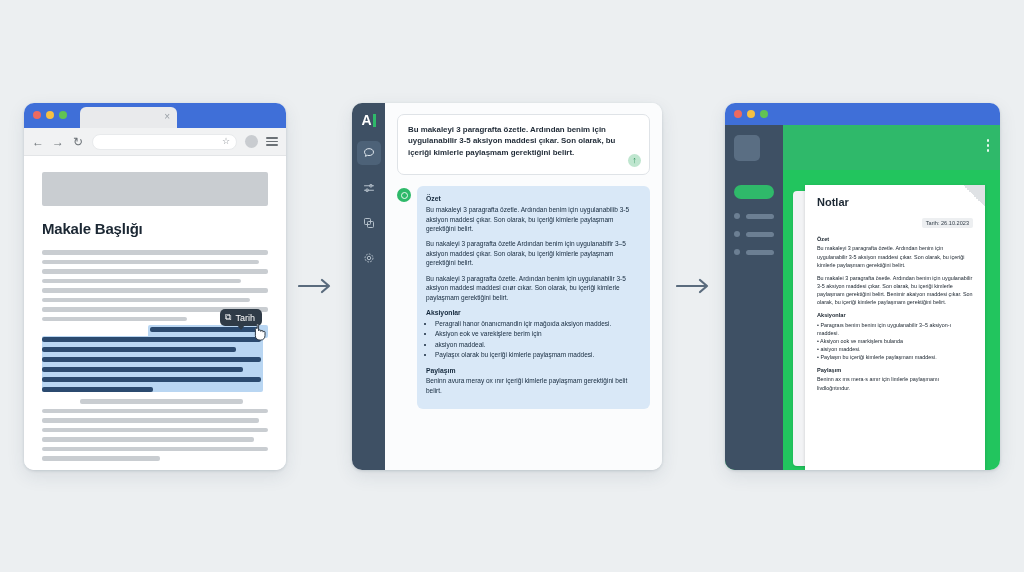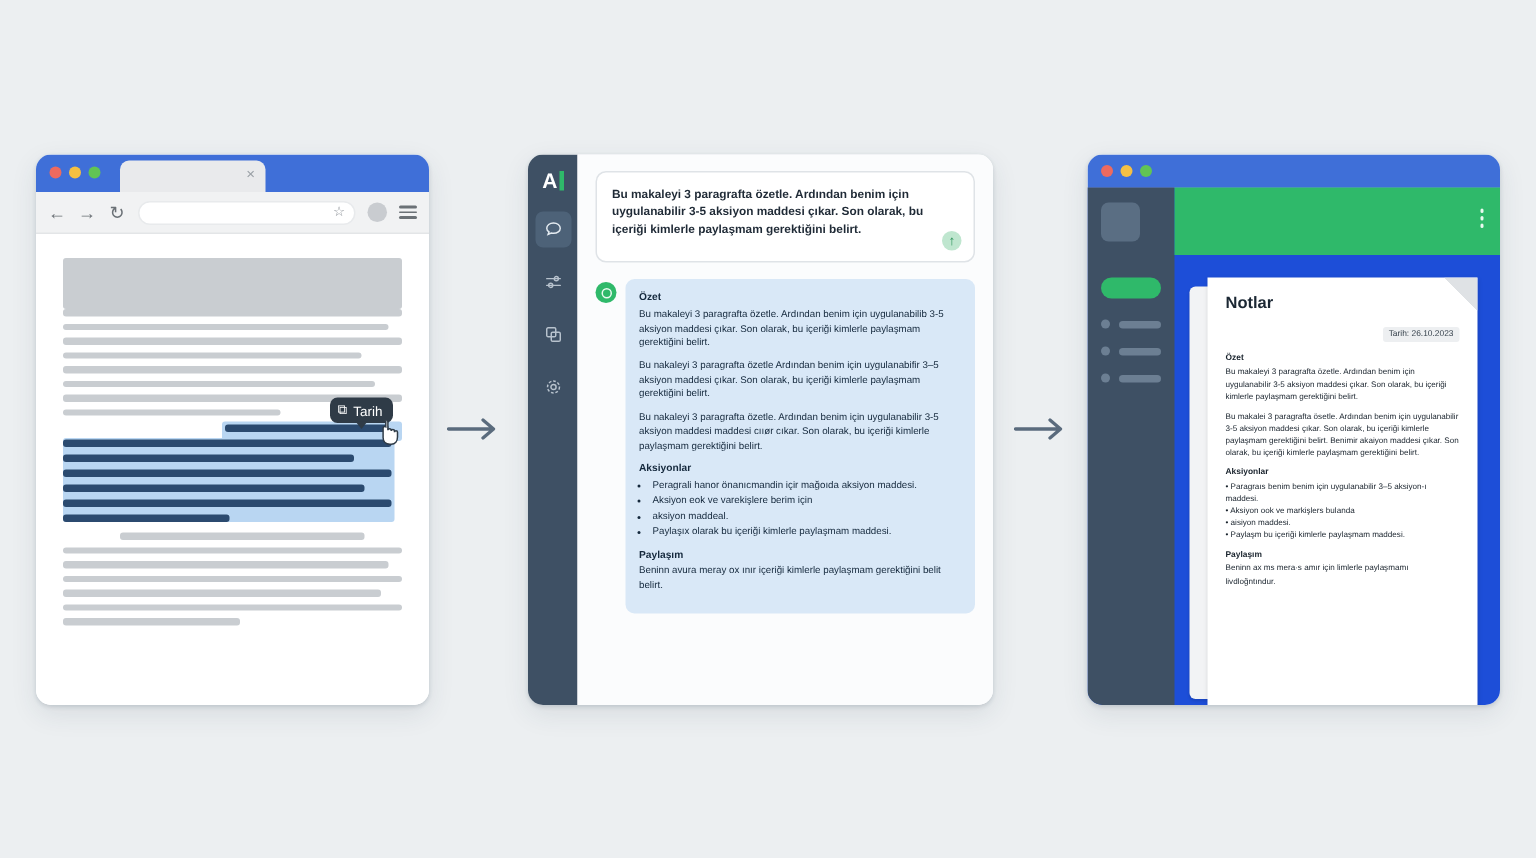--- a/index.html
+++ b/index.html
@@ -118,21 +118,21 @@
     font-size: 6.5px; line-height: 1.45; color: #14283c;
   }
   .reply-bubble h4 { font-size: 6.8px; font-weight: bold; margin-bottom: 1px; }
   .reply-bubble p { margin-bottom: 6px; }
   .reply-bubble ul { margin: 0 0 6px 9px; }
   .reply-bubble li { margin-bottom: 1px; }
 
   
   #notes { left: 725px; top: 103px; width: 275px; height: 367px; }
   .nt-titlebar { height: 22px; background: #3f6fd8; position: relative; }
-  .nt-body { position: absolute; left: 0; top: 22px; right: 0; bottom: 0; background: #1d4ed8; }
+  .nt-body { position: absolute; left: 0; top: 22px; right: 0; bottom: 0; background: #22c55e; }
   .nt-side {
     position: absolute; left: 0; top: 0; width: 58px; height: 100%;
     background: #3e5064; padding: 10px 9px 0 9px;
   }
   .nt-sq { width: 26px; height: 26px; background: #5a6e83; border-radius: 5px; margin-bottom: 24px; }
   .nt-pill { height: 14px; background: #2fb96a; border-radius: 8px; margin-bottom: 14px; }
   .nt-item { display: flex; align-items: center; gap: 6px; margin-bottom: 12px; }
   .nt-item i { width: 6px; height: 6px; border-radius: 50%; background: #6c7f93; flex: 0 0 6px; }
   .nt-item b { display:block; height: 5px; background: #6c7f93; border-radius: 3px; flex: 1; }
   .nt-head {
@@ -194,20 +194,21 @@
       </div>
       <span class="br-avatar"></span>
       <span class="br-menu">
           <i></i>
           <i></i>
           <i></i>
         </span>
     </div>
     <div class="br-page">
       <div class="hero-block"></div>
+      <div class="art-title">Makale Başlığı</div>
 
       <div class="ln" style="width:100%"></div>
       <div class="ln" style="width:96%"></div>
       <div class="ln" style="width:100%"></div>
       <div class="ln" style="width:88%"></div>
       <div class="ln" style="width:100%"></div>
       <div class="ln" style="width:92%"></div>
       <div class="ln" style="width:100%"></div>
       <div class="ln" style="width:64%"></div>
 

